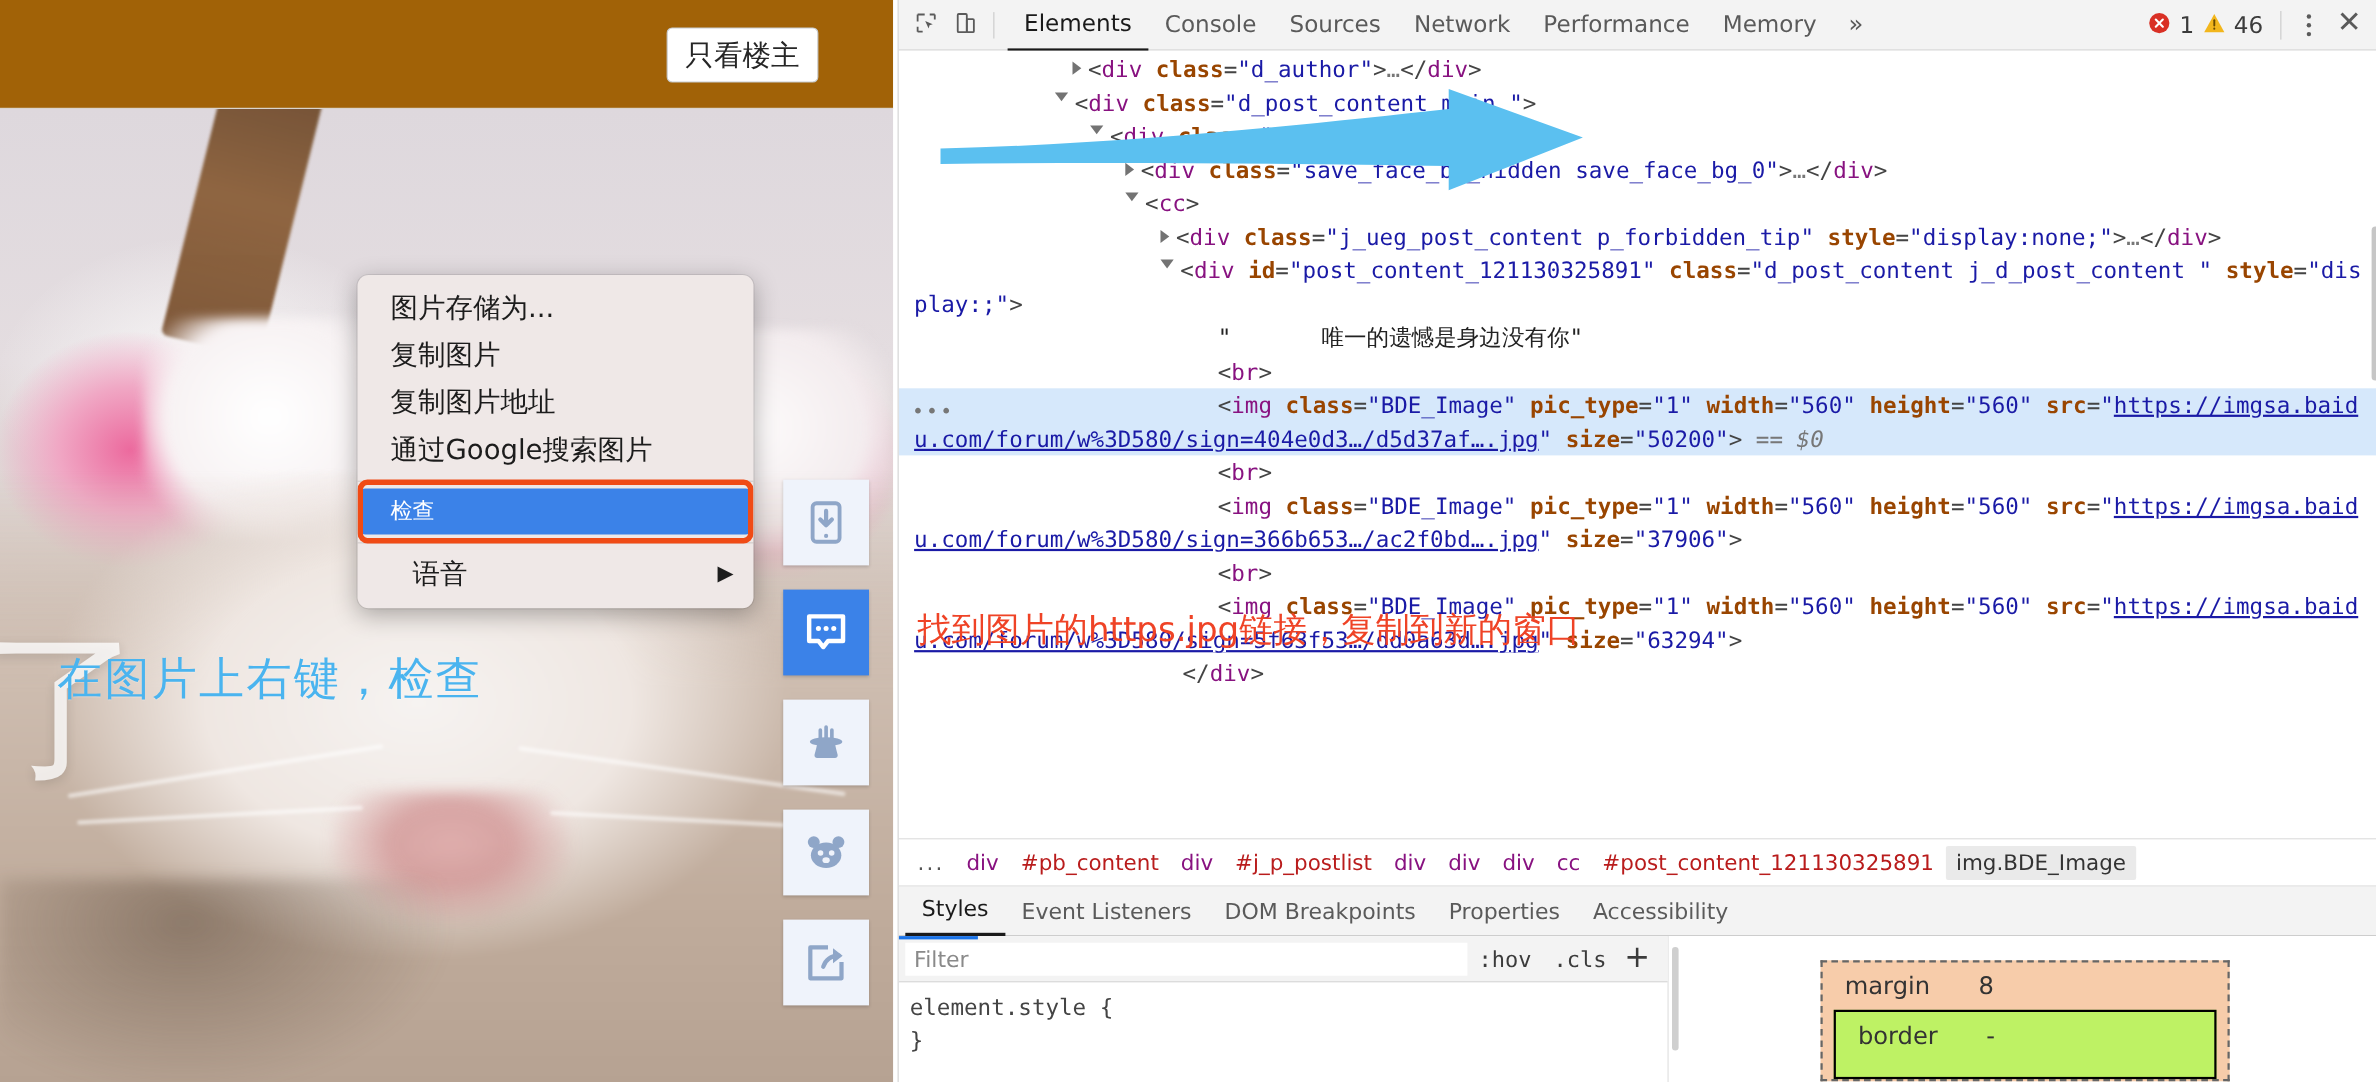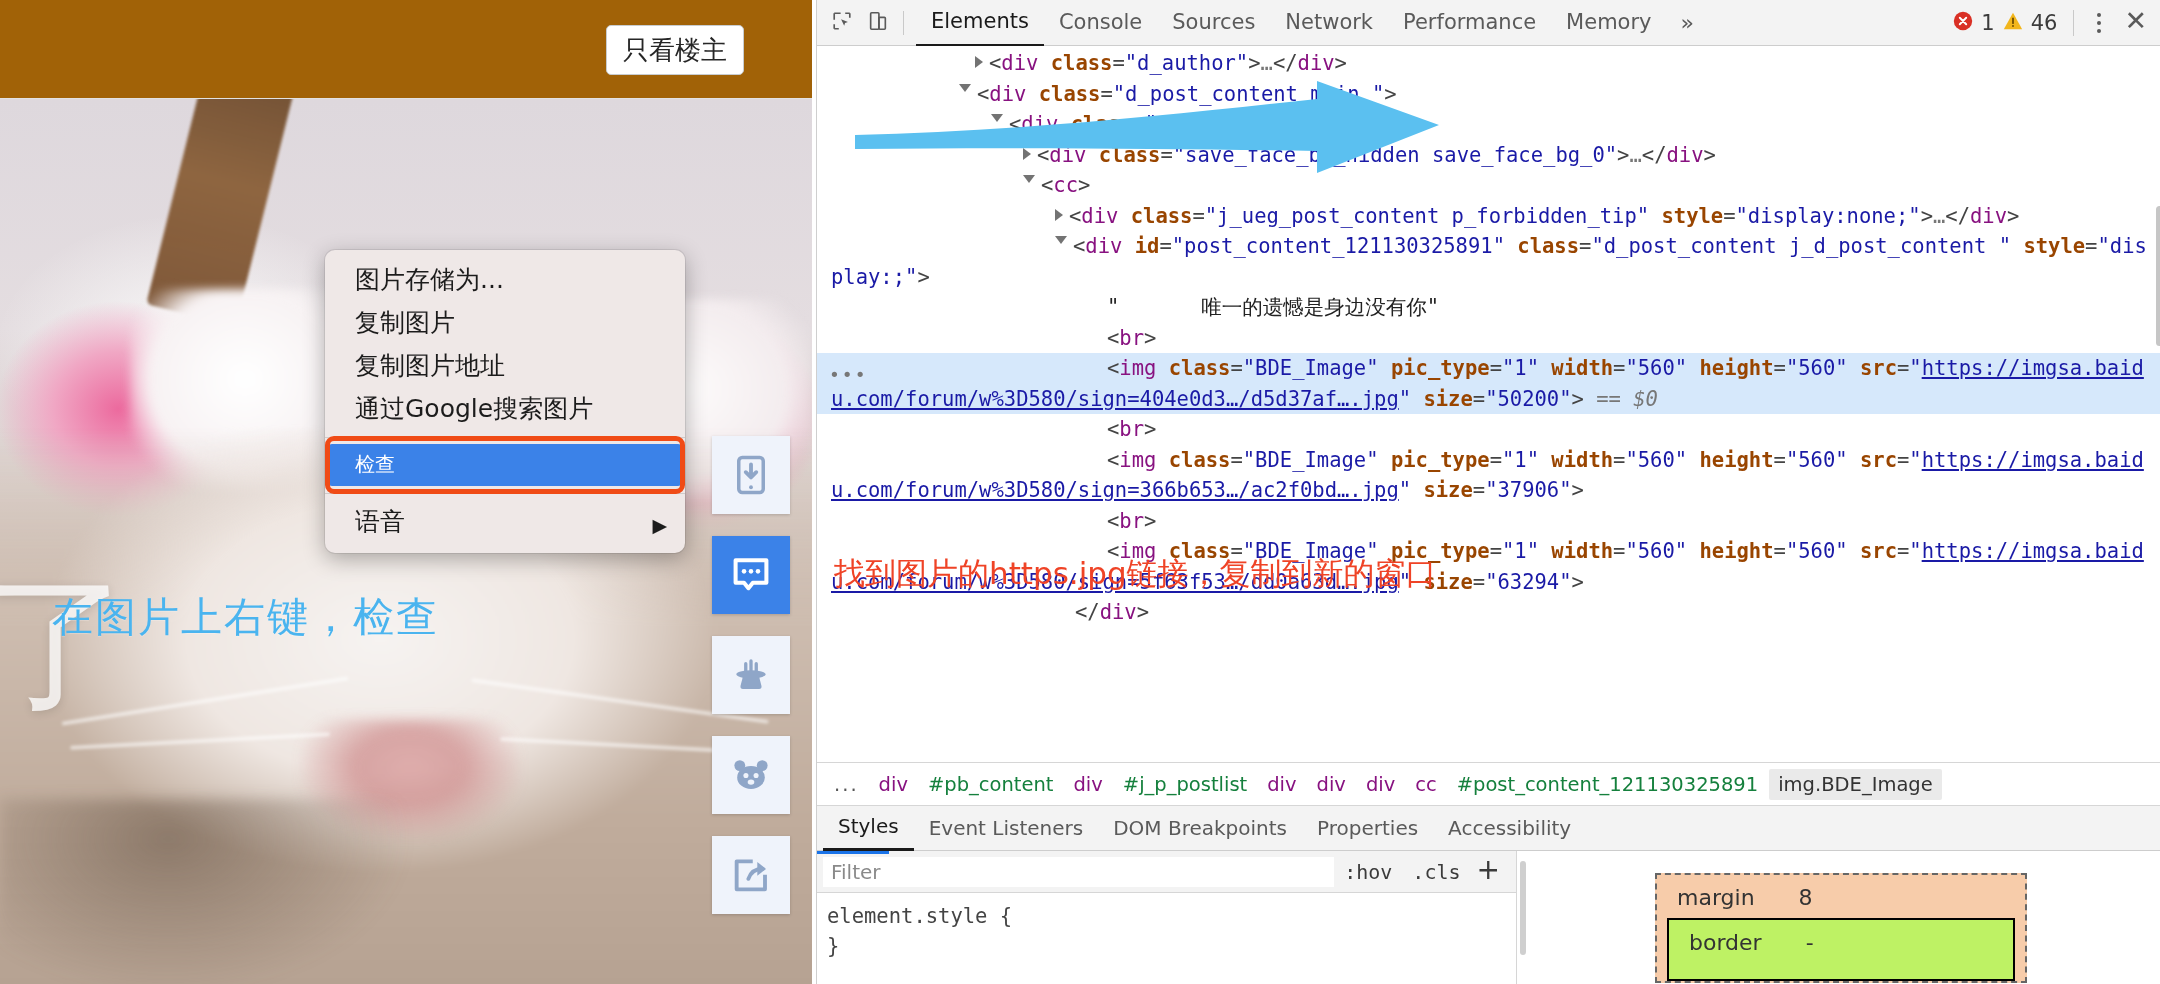--- a/index.html
+++ b/index.html
@@ -188,23 +188,24 @@
     left: -4px; top: -8px;
     width: calc(100% + 8px);
     height: calc(100% + 16px);
     border: 5px solid #f04b16;
     border-radius: 9px;
     box-sizing: border-box;
     pointer-events: none;
   }
   #ctx-voice {
     display: flex;
-    align-items: flex-end;
+    align-items: center;
     justify-content: space-between;
     padding-right: 18px;
+    margin-left: 20px;
   }
   #ctx-voice-arrow {
     font-size: 19px;
     color: #1c1c1c;
     margin-left: 24px;
   }
 
   
   #float-rail {
     position: absolute;
@@ -399,21 +400,21 @@
     gap: 2px;
     overflow: hidden;
     white-space: nowrap;
   }
   .crumb {
     padding: 4px 9px;
     color: #881280;
     cursor: pointer;
     border-radius: 2px;
   }
-  .crumb.plain { color: #15803d; }
+  .crumb.plain { color: #b91c1c; }
   .crumb.ell2 { color: #555; letter-spacing: 2px; }
   .crumb.active { background: #eaeaea; color: #333; }
 
   
   #side-tabs {
     height: 44px;
     background: #f3f3f3;
     border-bottom: 1px solid #cdcdcd;
     display: flex;
     align-items: center;

